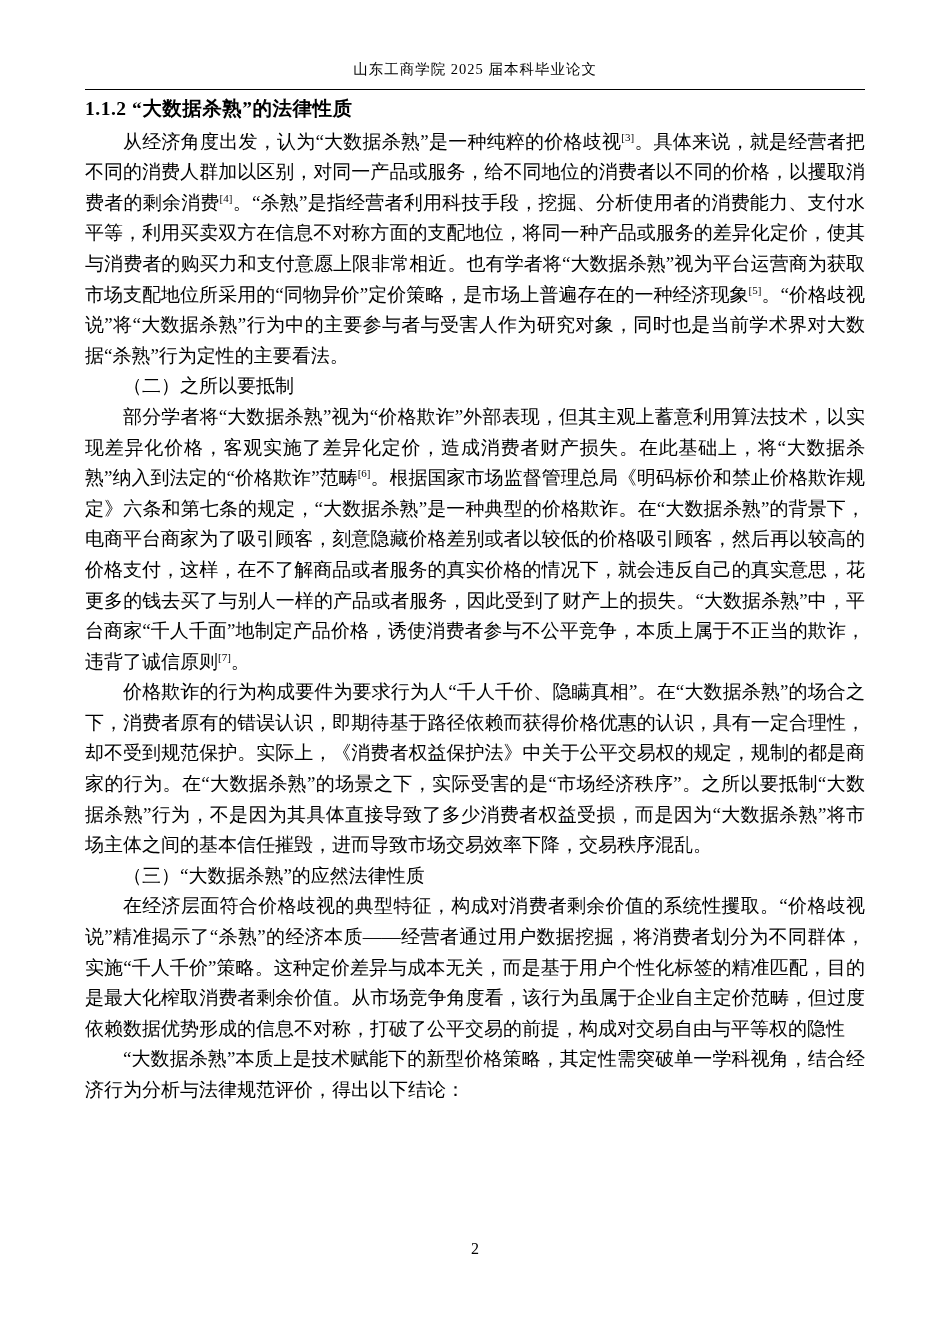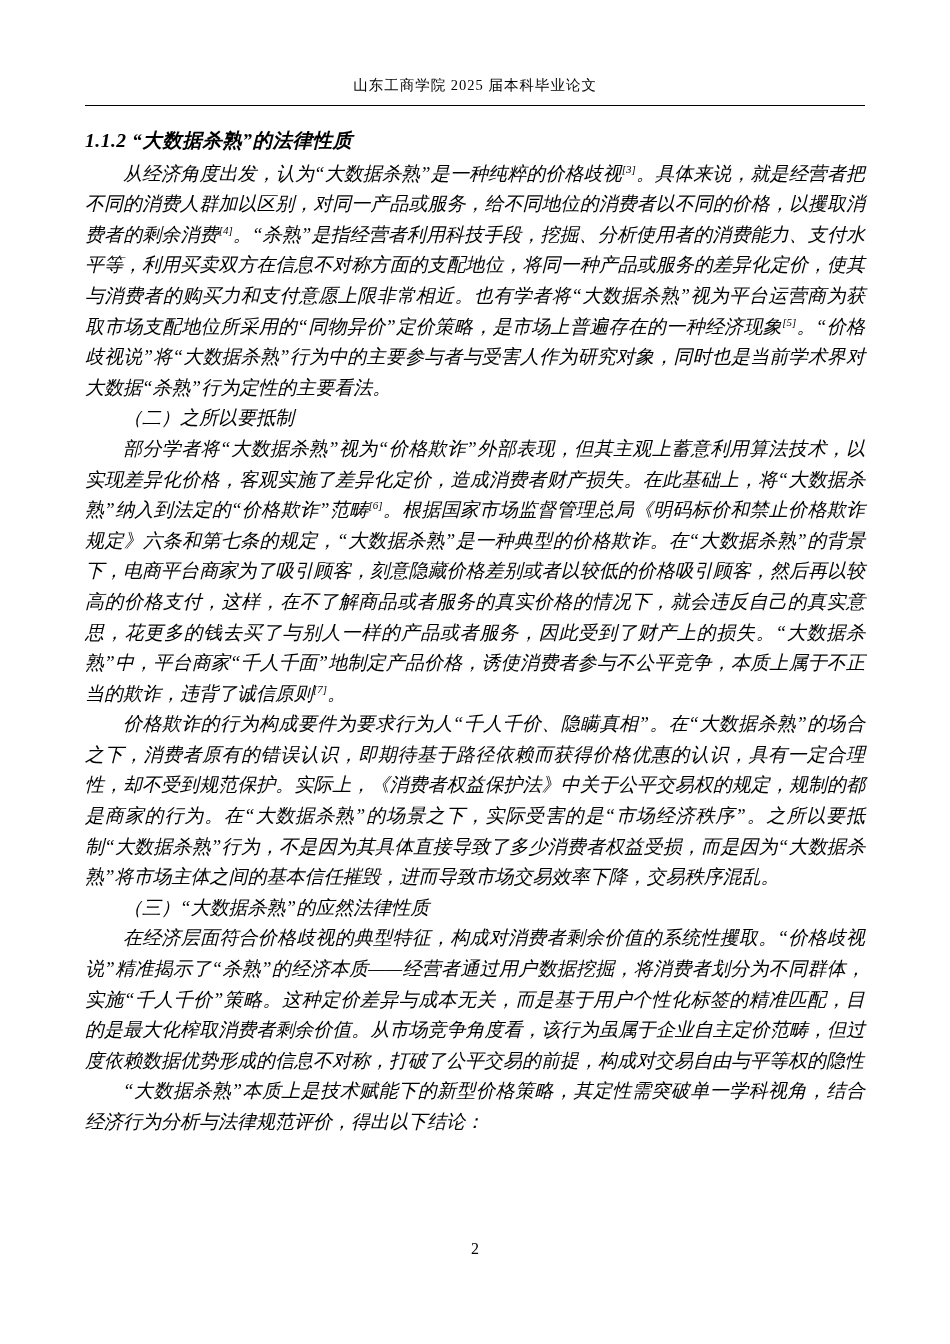--- a/index.html
+++ b/index.html
@@ -9,32 +9,31 @@
     height: 1344px;
     position: relative;
     overflow: hidden;
     color: #000;
     font-family: "Liberation Serif", "DejaVu Serif", serif;
   }
   .page {
     position: relative;
     width: 950px;
     height: 1344px;
-    padding: 76px 85px 0 85px;
+    padding: 60px 85px 0 85px;
   }
   .header {
     text-align: center;
     font-size: 14.5px;
     letter-spacing: 1px;
     padding-bottom: 10px;
     border-bottom: 1.5px solid #000;
   }
   .content {
-    margin-top: 20px;
-    font-style: italic;
+    margin-top: 4px;
   }
   .section-heading {
     font-size: 19.5px;
     font-weight: bold;
     line-height: 30.6px;
     letter-spacing: 0.5px;
     margin-bottom: 2px;
   }
   .subheading, .para {
     font-size: 19px;

